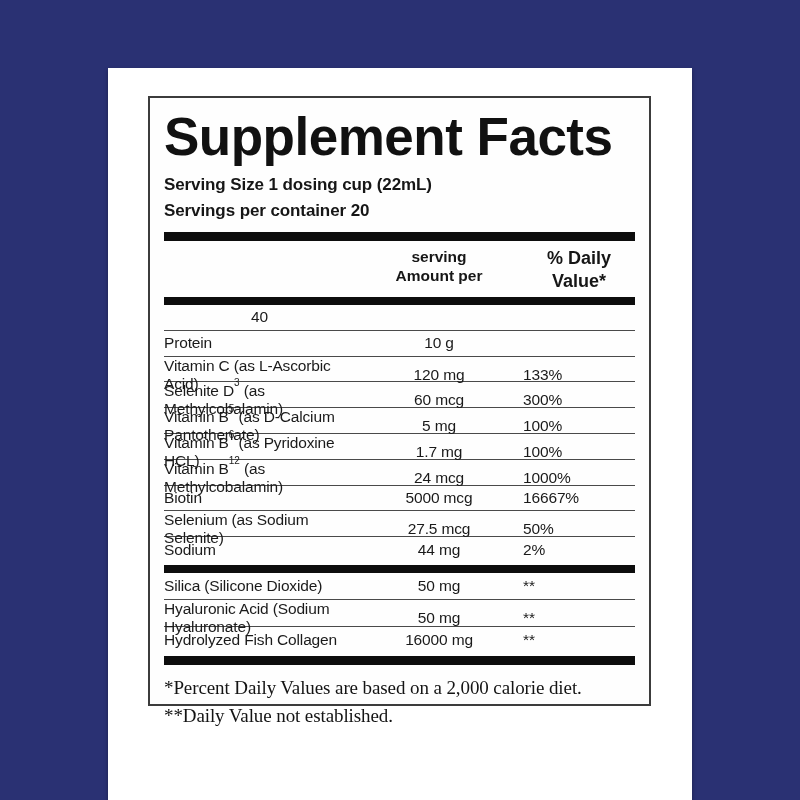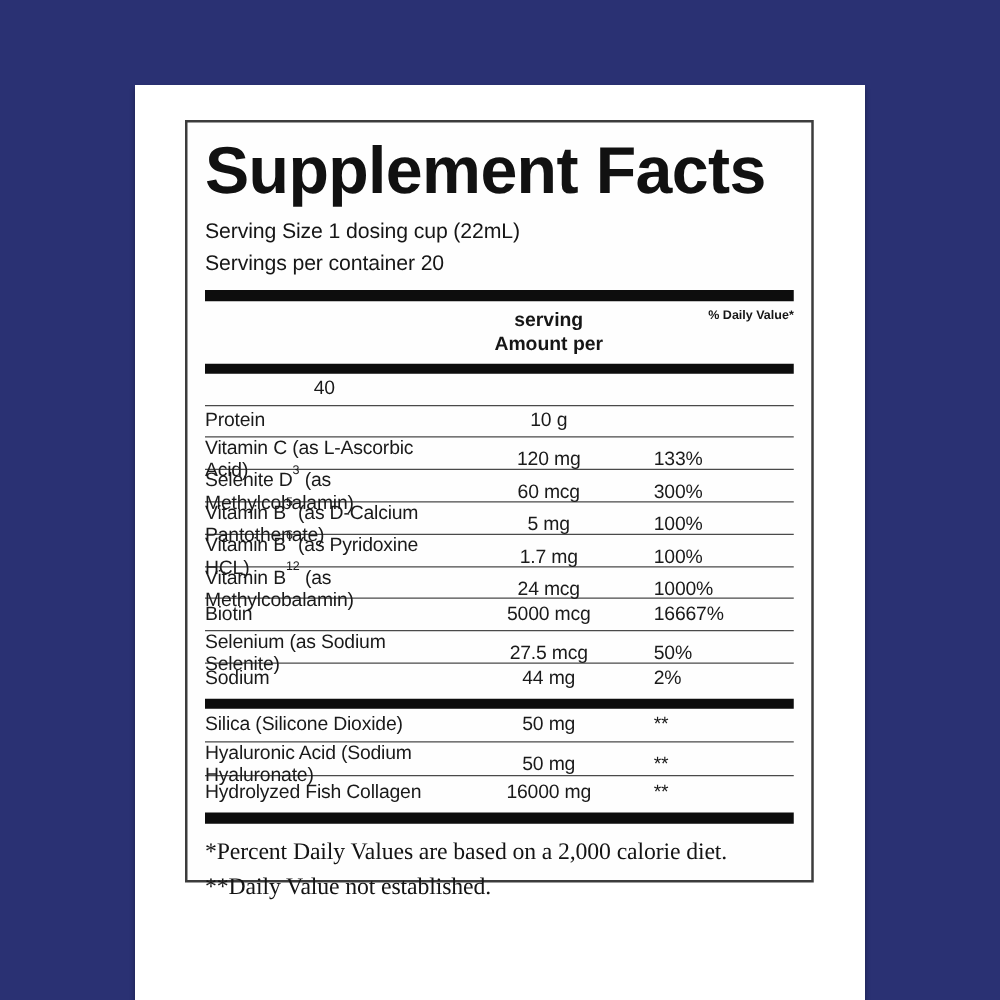--- a/index.html
+++ b/index.html
@@ -23,32 +23,32 @@
     border: 2px solid #3c3c3c;
     background: #fefefe;
     color: #161616;
     padding: 10px 14px 0 14px;
   }
   .title {
     font-size: 53px; font-weight: bold; letter-spacing: -0.5px;
     line-height: 1.0; margin: 2px 0 9px 0; color: #111;
     white-space: nowrap;
   }
-  .serving-line { font-size: 17px; font-weight: normal; line-height: 1.5; letter-spacing: -0.1px; }
+  .serving-line { font-size: 17px; font-weight: bold; line-height: 1.5; letter-spacing: -0.1px; }
   .bar { background: #0d0d0d; }
   .bar-top { height: 9px; margin-top: 9px; }
   .bar-mid { height: 8px; }
   .bar-sep { height: 8px; margin-top: 3px; }
   .bar-bottom { height: 9px; margin-top: 3px; }
   .hdr-row {
     display: grid; grid-template-columns: 1fr 168px 112px;
     padding: 6px 0 5px 0; align-items: start;
   }
   .hdr-amt { text-align: center; font-weight: bold; font-size: 15.5px; line-height: 1.25; }
-  .hdr-dv  { text-align: right;  font-weight: bold; font-size: 10px; line-height: 1.25; }
+  .hdr-dv  { text-align: center;  font-weight: bold; font-size: 18px; line-height: 1.25; }
   .rows .row {
     display: grid; grid-template-columns: 1fr 168px 112px;
     align-items: center;
     height: 24.8px;
     border-bottom: 1px solid #4a4a4a;
     font-size: 15.5px; letter-spacing: -0.15px;
     color: #1a1a1a;
   }
   .rows .row:last-child { border-bottom: none; }
   .rows.secondary .row { height: 26px; }

